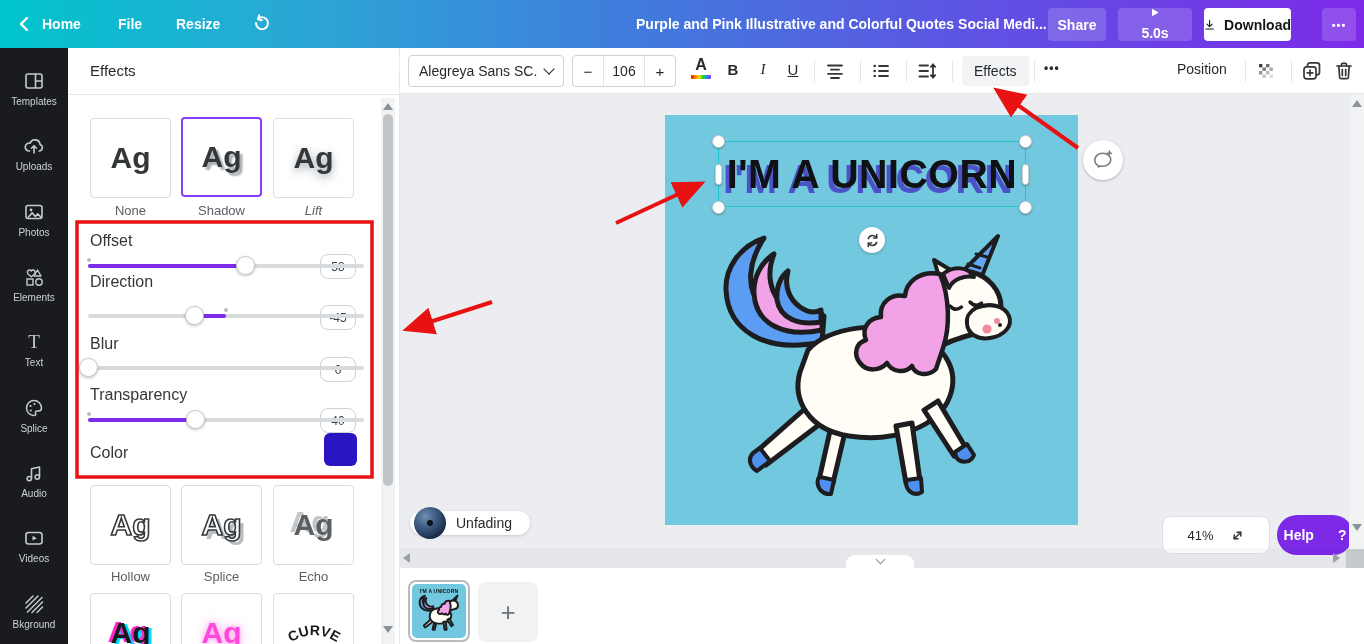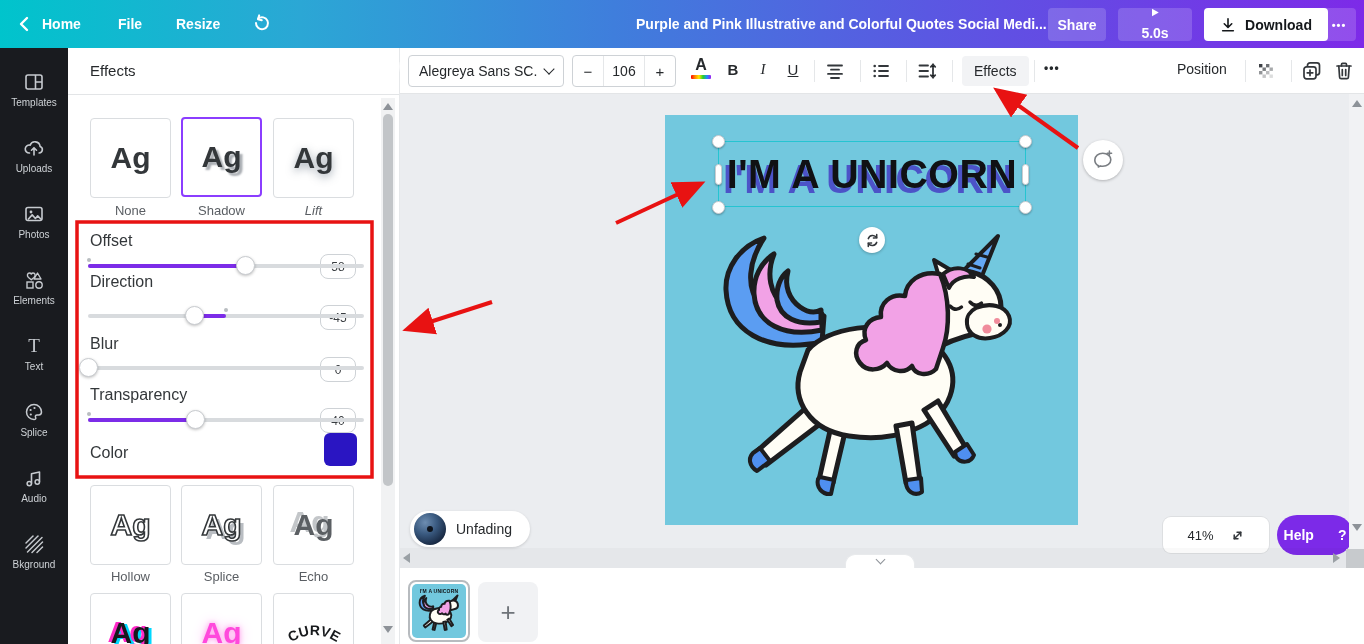--- a/index.html
+++ b/index.html
@@ -80,21 +80,21 @@
   .headline{left:53px;top:26px;width:308px;height:66px;display:flex;align-items:center;justify-content:center;
             font-weight:bold;font-size:41px;letter-spacing:.5px;color:#101114;white-space:nowrap;
             transform:scaleX(.96);text-shadow:-4px 5px 0 #4c53c8;}
   .selbox{left:53px;top:26px;width:308px;height:66px;border:1.5px solid #25c4d1;}
   .handle-c{width:13px;height:13px;border-radius:50%;background:#fff;border:1px solid #c9ccd0;
             box-shadow:0 1px 2px rgba(0,0,0,.3);cursor:pointer;}
   .handle-p{width:7px;height:21px;border-radius:4px;background:#fff;border:1px solid #c9ccd0;
             box-shadow:0 1px 2px rgba(0,0,0,.3);cursor:pointer;}
   .round-btn{border-radius:50%;background:#fff;box-shadow:0 1px 3px rgba(0,0,0,.25);
              display:flex;align-items:center;justify-content:center;cursor:pointer;}
-  .user-badge{left:10px;top:417px;height:36px;border-radius:20px;background:#fff;
+  .user-badge{left:10px;top:417px;height:24px;border-radius:20px;background:#fff;
               box-shadow:0 1px 3px rgba(0,0,0,.15);display:flex;align-items:center;padding:4px 18px 4px 4px;gap:10px;}
   .avatar{width:32px;height:32px;border-radius:50%;
           background:radial-gradient(circle at 35% 30%,#6d8db1 0%,#3a5a80 38%,#16263f 78%);position:relative;}
   .avatar::after{content:"";position:absolute;left:13px;top:13px;width:6px;height:6px;border-radius:50%;background:#0d131c;}
   .badge-label{font-size:14px;color:#26292c;}
   .zoom-pill{left:763px;top:423px;width:106px;height:36px;background:#fff;border-radius:8px;
              box-shadow:0 0 0 1px rgba(0,0,0,.06);display:flex;align-items:center;justify-content:center;gap:16px;}
   .zoom-val{font-size:13px;color:#26292c;}
   .help-btn{left:877px;top:421px;width:76px;height:40px;border-radius:20px;background:#7c2ae8;color:#fff;
             font-size:14px;font-weight:bold;display:flex;align-items:center;justify-content:center;gap:24px;cursor:pointer;}
@@ -144,21 +144,21 @@
     </span>
     <span class="abs tb-muted" style="left:287px;top:16px;margin-top:44px;">All changes saved</span>
     <span class="abs title" style="left:636px;top:16px;">Purple and Pink Illustrative and Colorful Quotes Social Medi...</span>
     <div class="abs tb-btn" style="left:1048px;top:8px;width:58px;">Share</div>
     <div class="abs tb-btn" style="left:1118px;top:8px;width:74px;gap:8px;flex-direction:column;">
       <svg width="12" height="12" viewBox="0 0 12 12">
           <path d="M2 1 L11 6 L2 11 Z" fill="#fff"></path>
         </svg>
       <span>5.0s</span>
     </div>
-    <div class="abs tb-btn white" style="left:1204px;top:8px;width:124px;gap:9px;">
+    <div class="abs tb-btn white" style="left:1204px;top:8px;width:87px;gap:9px;">
       <svg width="16" height="16" viewBox="0 0 18 18">
           <path d="M9 2 V11 M4.8 7.6 L9 11.8 L13.2 7.6 M3 15.5 H15" fill="none" stroke="#15181b" stroke-width="1.8" stroke-linecap="round" stroke-linejoin="round"></path>
         </svg>
       <span>Download</span>
     </div>
     <div class="abs tb-btn" style="left:1322px;top:8px;width:34px;font-size:11px;letter-spacing:1px;">•••</div>
   </header>
 
   <nav class="abs sidebar">
     <div class="side-item">
@@ -207,20 +207,27 @@
         </svg>
       <span class="side-label">Splice</span>
     </div>
     <div class="side-item">
       <svg width="22" height="22" viewBox="0 0 22 22">
           <path d="M8.5 16.5 V6.8 L16.5 5 V14.8" fill="none" stroke="#c6cacf" stroke-width="1.6" stroke-linejoin="round"></path>
           <circle cx="6.3" cy="16.6" r="2.2" fill="none" stroke="#c6cacf" stroke-width="1.5"></circle>
           <circle cx="14.3" cy="15" r="2.2" fill="none" stroke="#c6cacf" stroke-width="1.5"></circle>
         </svg>
       <span class="side-label">Audio</span>
+    </div>
+    <div class="side-item">
+      <svg width="22" height="22" viewBox="0 0 22 22">
+          <rect x="3" y="5.5" width="16" height="11.5" rx="2.5" fill="none" stroke="#c6cacf" stroke-width="1.6"></rect>
+          <path d="M9.5 8.8 L13.8 11.2 L9.5 13.6 Z" fill="#c6cacf"></path>
+        </svg>
+      <span class="side-label">Videos</span>
     </div>
     <div class="side-item">
       <svg width="22" height="22" viewBox="0 0 22 22">
           <g stroke="#c6cacf" stroke-width="1.5" stroke-linecap="round">
             <path d="M3 10 L10 3"></path>
             <path d="M3 15 L15 3"></path>
             <path d="M4.5 19 L19 4.5"></path>
             <path d="M9 19.5 L19.5 9"></path>
             <path d="M14 19.5 L19.5 14"></path>
           </g>

